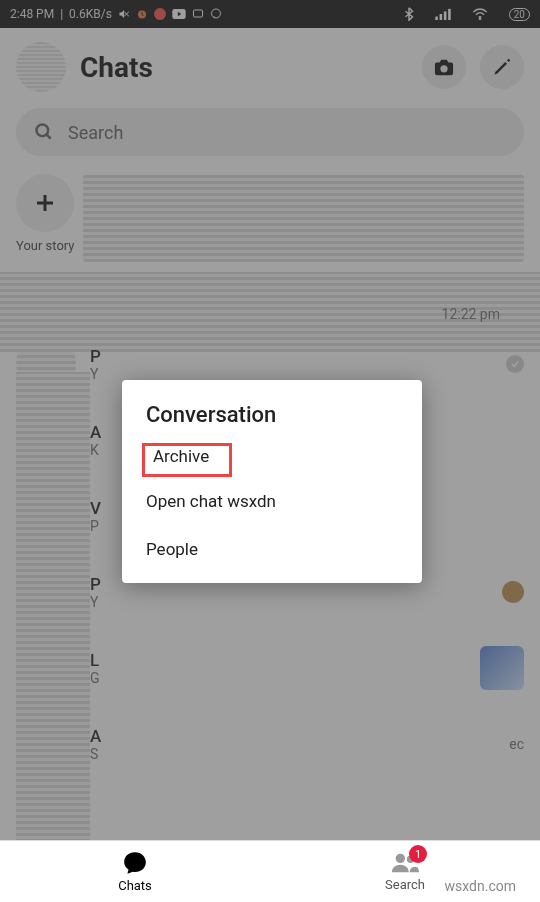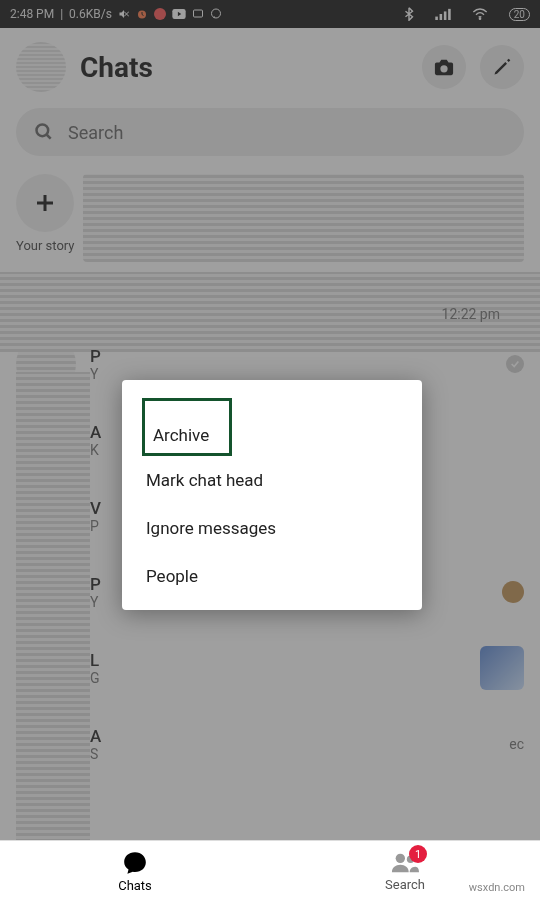--- a/index.html
+++ b/index.html
@@ -168,27 +168,27 @@
   }
   .popup-item {
     font-size: 17px;
     padding: 14px 24px;
     color: #222;
     cursor: pointer;
   }
   .popup-item.highlight {
     display: inline-block;
     margin: 0 0 0 20px;
-    padding: 24px 20px 8px 8px;
-    border: 3px solid #14532d;
+    padding: 0 20px 8px 8px;
+    border: 3px solid #ef4444;
   }
   .watermark {
     position: absolute;
-    bottom: 8px; right: 15px;
-    font-size: 11px;
+    bottom: 8px; right: 24px;
+    font-size: 14px;
     color: #888;
     z-index: 20;
   }
   svg { display: block; }
 </style>
 </head>
 <body>
 
 <div class="dim-overlay"></div>
 
@@ -349,23 +349,23 @@
     <div class="chat-avatar"></div>
     <div class="chat-meta">
       <div class="chat-name">A</div>
       <div class="chat-sub">S</div>
     </div>
     <span class="chat-time">ec</span>
   </div>
 </div>
 
 <div class="popup">
+  <div class="popup-title">Conversation</div>
   <div class="popup-item highlight">Archive</div>
-  <div class="popup-item">Mark chat head</div>
-  <div class="popup-item">Ignore messages</div>
+  <div class="popup-item">Open chat wsxdn</div>
   <div class="popup-item">People</div>
 </div>
 
 <div class="bottom-nav">
   <div class="nav-item active">
     <span>
       <svg width="26" height="26" viewBox="0 0 24 24" fill="#000">
           <path d="M12 2C6 2 2 6 2 11c0 3 1.5 5 4 7l-1 4 5-2c.7.1 1.3.2 2 .2 6 0 10-4 10-9S18 2 12 2z"></path>
         </svg>
     </span>

